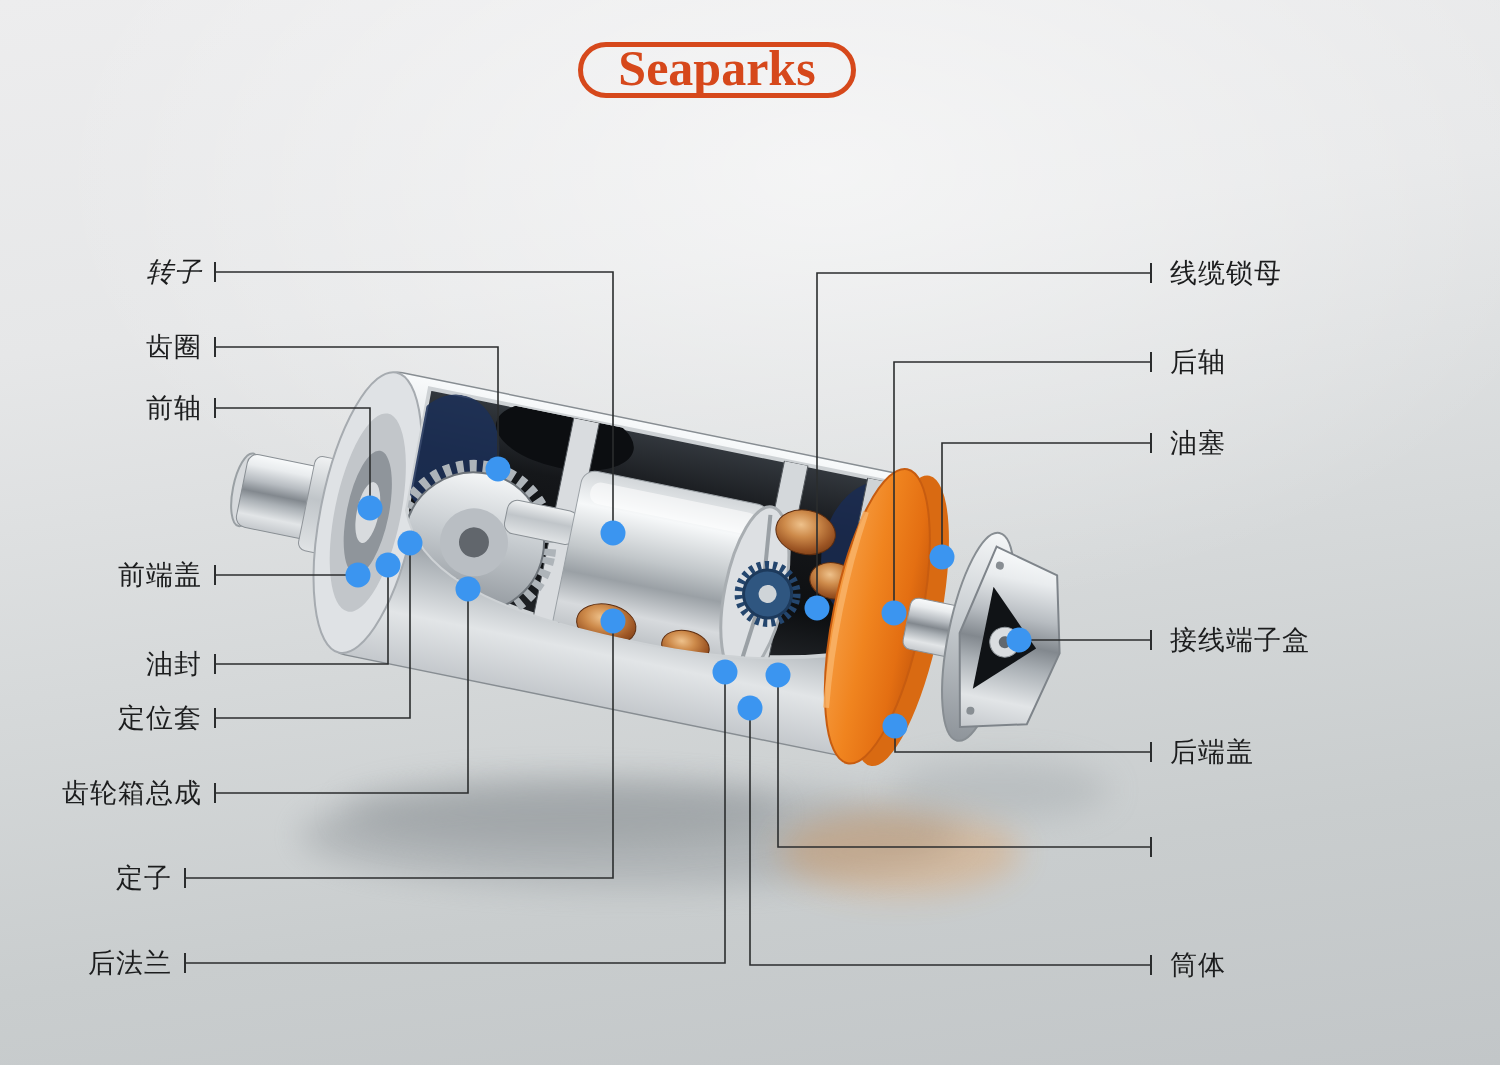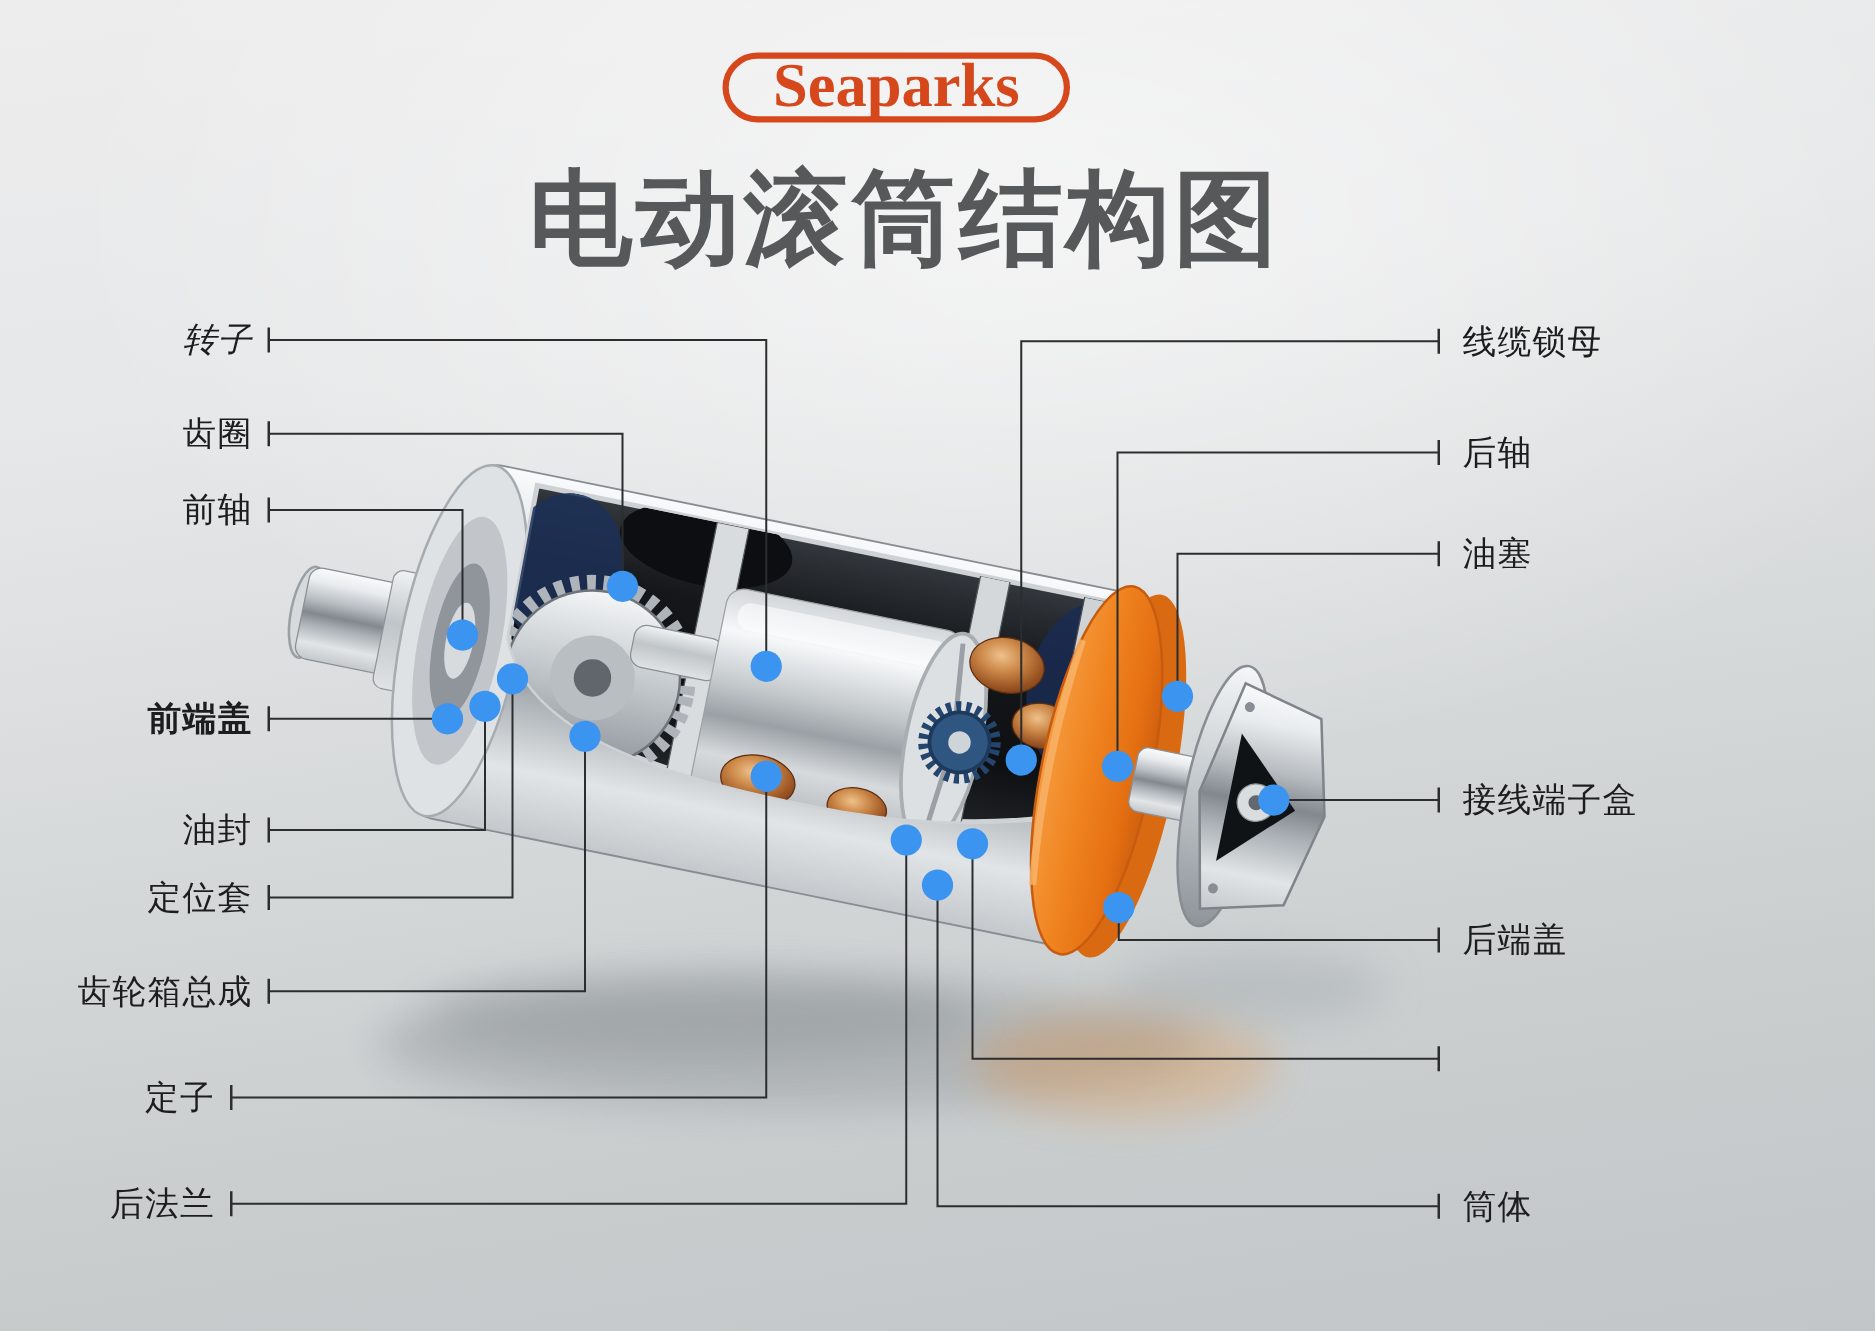--- a/index.html
+++ b/index.html
@@ -42,21 +42,20 @@
 </style>
 </head>
 <body>
 
 <div id="stage">
 
   <div id="logo">
     <span class="logo-text">Seaparks</span>
   </div>
 
-  <div id="main-title">电动滚筒结构图</div>
 
   <svg id="machine-svg" width="1500" height="1065" viewBox="0 0 1500 1065" aria-hidden="true">
     <defs>
       <linearGradient id="chromeV" x1="0" y1="0" x2="0" y2="1">
         <stop offset="0" stop-color="#f8fafb"></stop>
           <stop offset=".15" stop-color="#e9ecee"></stop>
         <stop offset=".35" stop-color="#b7bcc1"></stop>
           <stop offset=".5" stop-color="#82888e"></stop>
         <stop offset=".62" stop-color="#aab0b5"></stop>
           <stop offset=".82" stop-color="#e2e5e7"></stop>
@@ -258,21 +257,21 @@
         <polyline points="1151,965 750,965 750,708" fill="none" stroke="#2b2d2e" stroke-width="1.6"></polyline>
         <line x1="1151" x2="1151" y1="955" y2="975" stroke="#2b2d2e" stroke-width="2"></line>
         <circle cx="750" cy="708" r="12.5" fill="#3b95f0"></circle>
       </g>
     </svg>
 
   <div class="labels" id="labels">
       <div class="part-label left" style="top: 254px; right: 1298px; font-style: italic;">转子</div>
       <div class="part-label left" style="top: 329px; right: 1298px;">齿圈</div>
       <div class="part-label left" style="top: 390px; right: 1298px;">前轴</div>
-      <div class="part-label left" style="top: 557px; right: 1298px; font-weight: bold;">前端盖</div>
+      <div class="part-label left" style="top: 557px; right: 1298px;">前端盖</div>
       <div class="part-label left" style="top: 646px; right: 1298px;">油封</div>
       <div class="part-label left" style="top: 700px; right: 1298px;">定位套</div>
       <div class="part-label left" style="top: 775px; right: 1298px;">齿轮箱总成</div>
       <div class="part-label left" style="top: 860px; right: 1328px;">定子</div>
       <div class="part-label left" style="top: 945px; right: 1328px; margin-left: 48px;">后法兰</div>
       <div class="part-label right" style="top: 255px; left: 1170px;">线缆锁母</div>
       <div class="part-label right" style="top: 344px; left: 1170px;">后轴</div>
       <div class="part-label right" style="top: 425px; left: 1170px;">油塞</div>
       <div class="part-label right" style="top: 622px; left: 1170px;">接线端子盒</div>
       <div class="part-label right" style="top: 734px; left: 1170px;">后端盖</div>

